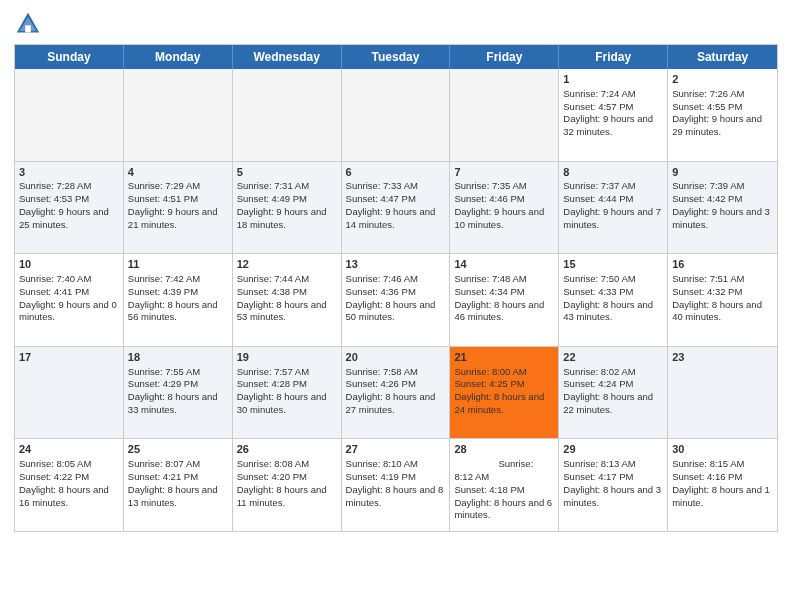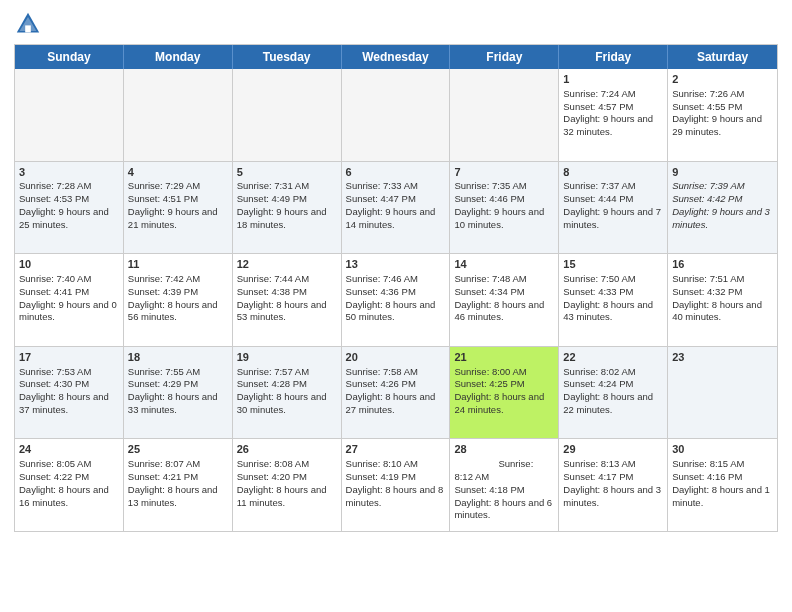--- a/index.html
+++ b/index.html
@@ -129,22 +129,22 @@
     <div class="title-block">
       <div class="month-title"></div>
       <div class="location"></div>
     </div>
   </div>
 
   <div class="calendar">
     <div class="cal-header">
     <div class="cal-header-cell">Sunday</div>
         <div class="cal-header-cell">Monday</div>
+        <div class="cal-header-cell">Wednesday</div>
         <div class="cal-header-cell">Tuesday</div>
-        <div class="cal-header-cell">Wednesday</div>
         <div class="cal-header-cell">Friday</div>
         <div class="cal-header-cell">Friday</div>
         <div class="cal-header-cell">Saturday</div>
       </div>
     <div class="cal-body">
     <div class="cal-row">
           <div class="cal-cell empty"></div>
           <div class="cal-cell empty"></div>
           <div class="cal-cell empty"></div>
           <div class="cal-cell empty"></div>
@@ -168,21 +168,21 @@
 Daylight: 9 hours and 18 minutes.</span></div>
           <div class="cal-cell" style="background: rgb(240, 244, 248);"><span class="day-num">6</span><span style="white-space: pre-line;">Sunrise: 7:33 AM
 Sunset: 4:47 PM
 Daylight: 9 hours and 14 minutes.</span></div>
           <div class="cal-cell" style="background: rgb(240, 244, 248);"><span class="day-num">7</span><span style="white-space: pre-line;">Sunrise: 7:35 AM
 Sunset: 4:46 PM
 Daylight: 9 hours and 10 minutes.</span></div>
           <div class="cal-cell" style="background: rgb(240, 244, 248);"><span class="day-num">8</span><span style="white-space: pre-line;">Sunrise: 7:37 AM
 Sunset: 4:44 PM
 Daylight: 9 hours and 7 minutes.</span></div>
-          <div class="cal-cell" style="background: rgb(240, 244, 248);"><span class="day-num">9</span><span style="white-space: pre-line; font-style: italic;">Sunrise: 7:39 AM
+          <div class="cal-cell" style="background: rgb(240, 244, 248);"><span class="day-num">9</span><span style="white-space: pre-line;">Sunrise: 7:39 AM
 Sunset: 4:42 PM
 Daylight: 9 hours and 3 minutes.</span></div>
         </div>
         <div class="cal-row">
           <div class="cal-cell"><span class="day-num">10</span><span style="white-space: pre-line;">Sunrise: 7:40 AM
 Sunset: 4:41 PM
 Daylight: 9 hours and 0 minutes.</span></div>
           <div class="cal-cell"><span class="day-num">11</span><span style="white-space: pre-line;">Sunrise: 7:42 AM
 Sunset: 4:39 PM
 Daylight: 8 hours and 56 minutes.</span></div>
@@ -196,33 +196,31 @@
 Sunset: 4:34 PM
 Daylight: 8 hours and 46 minutes.</span></div>
           <div class="cal-cell"><span class="day-num">15</span><span style="white-space: pre-line;">Sunrise: 7:50 AM
 Sunset: 4:33 PM
 Daylight: 8 hours and 43 minutes.</span></div>
           <div class="cal-cell"><span class="day-num">16</span><span style="white-space: pre-line;">Sunrise: 7:51 AM
 Sunset: 4:32 PM
 Daylight: 8 hours and 40 minutes.</span></div>
         </div>
         <div class="cal-row">
-          <div class="cal-cell" style="background: rgb(240, 244, 248);"><span class="day-num">17</span><span style="white-space: pre-line;">Sunrise: 7:53 AM
-Sunset: 4:30 PM
-Daylight: 8 hours and 37 minutes.</span></div>
+          <div class="cal-cell" style="background: rgb(240, 244, 248);"><span class="day-num">17</span></div>
           <div class="cal-cell" style="background: rgb(240, 244, 248);"><span class="day-num">18</span><span style="white-space: pre-line;">Sunrise: 7:55 AM
 Sunset: 4:29 PM
 Daylight: 8 hours and 33 minutes.</span></div>
           <div class="cal-cell" style="background: rgb(240, 244, 248);"><span class="day-num">19</span><span style="white-space: pre-line;">Sunrise: 7:57 AM
 Sunset: 4:28 PM
 Daylight: 8 hours and 30 minutes.</span></div>
           <div class="cal-cell" style="background: rgb(240, 244, 248);"><span class="day-num">20</span><span style="white-space: pre-line;">Sunrise: 7:58 AM
 Sunset: 4:26 PM
 Daylight: 8 hours and 27 minutes.</span></div>
-          <div class="cal-cell" style="background: #bef264;"><span class="day-num">21</span><span style="white-space: pre-line;">Sunrise: 8:00 AM
+          <div class="cal-cell" style="background: #f97316;"><span class="day-num">21</span><span style="white-space: pre-line;">Sunrise: 8:00 AM
 Sunset: 4:25 PM
 Daylight: 8 hours and 24 minutes.</span></div>
           <div class="cal-cell" style="background: rgb(240, 244, 248);"><span class="day-num">22</span><span style="white-space: pre-line;">Sunrise: 8:02 AM
 Sunset: 4:24 PM
 Daylight: 8 hours and 22 minutes.</span></div>
           <div class="cal-cell" style="background: rgb(240, 244, 248);"><span class="day-num">23</span></div>
         </div>
         <div class="cal-row">
           <div class="cal-cell"><span class="day-num">24</span><span style="white-space: pre-line;">Sunrise: 8:05 AM
 Sunset: 4:22 PM

